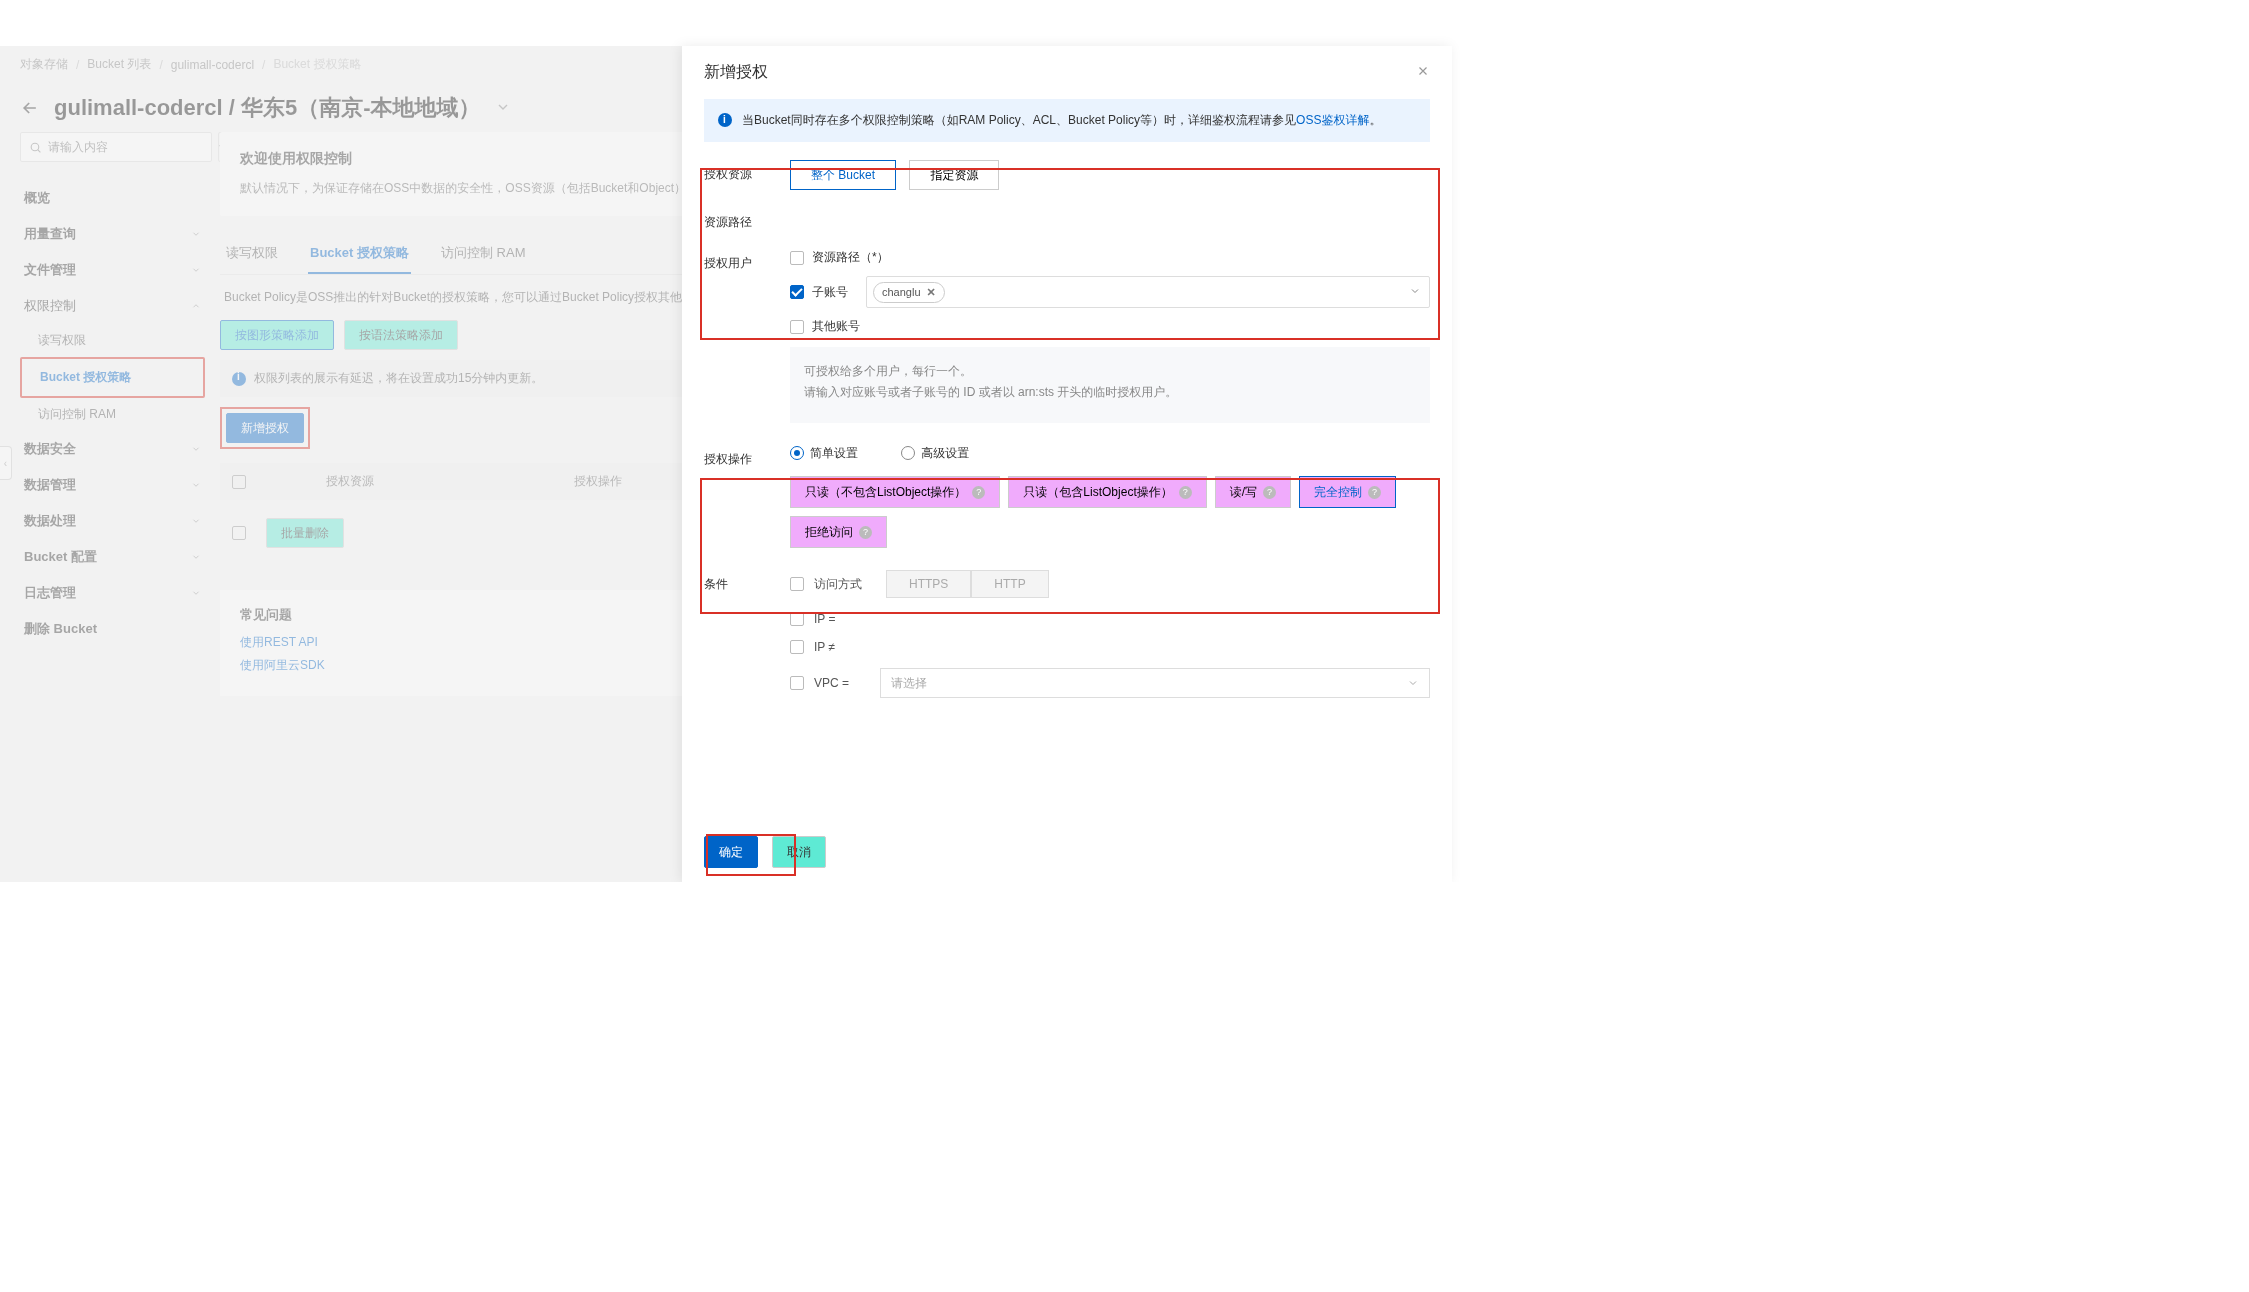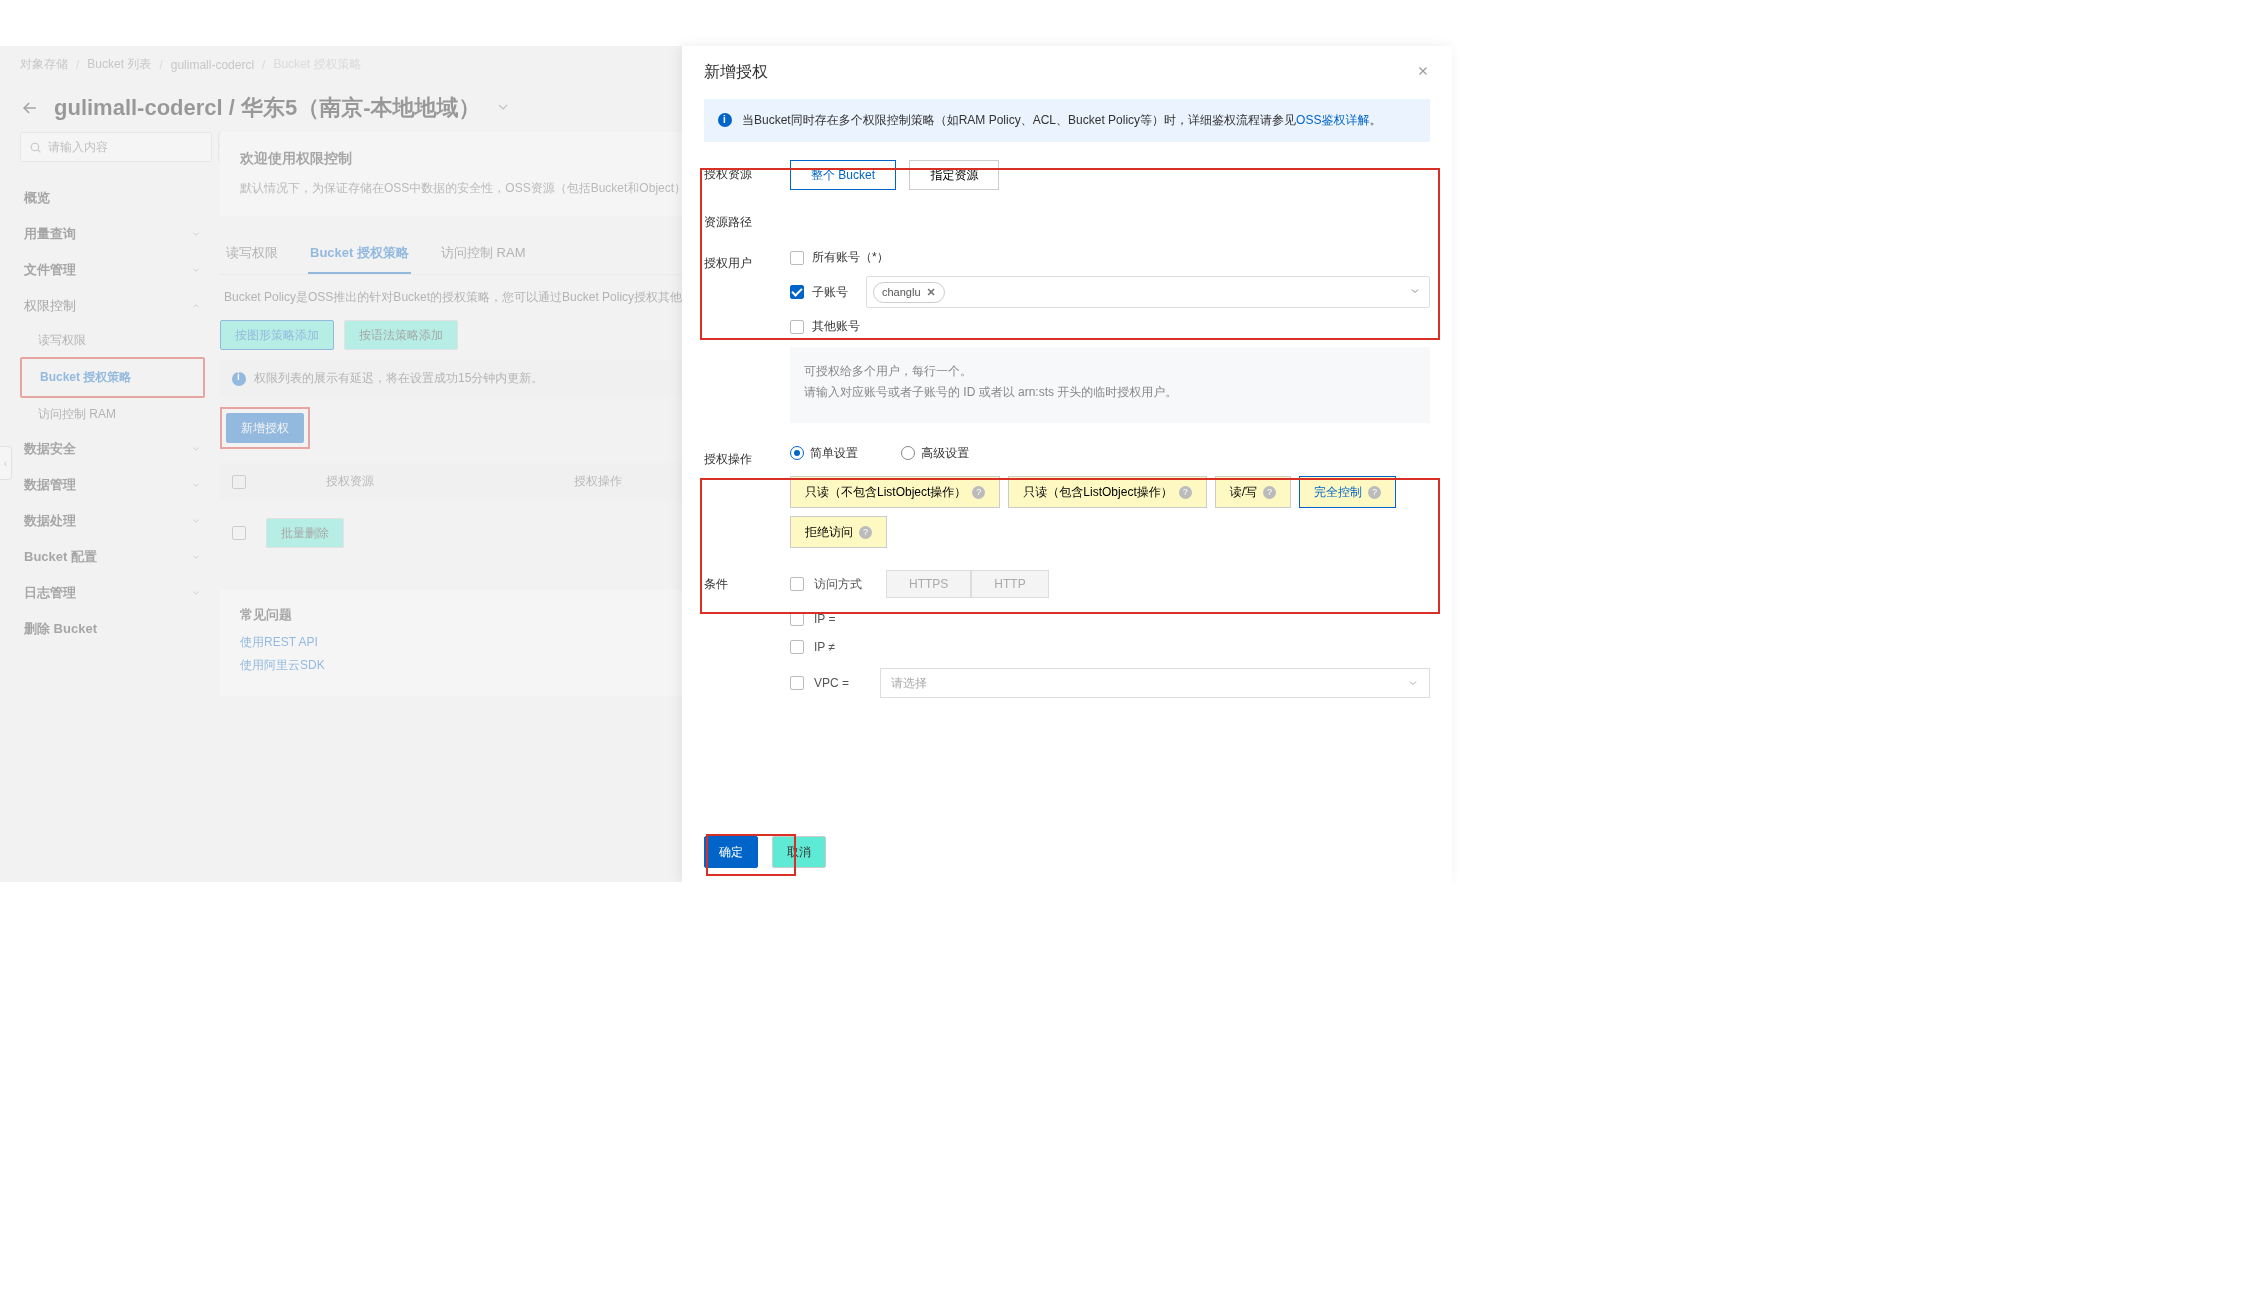--- a/index.html
+++ b/index.html
@@ -94,21 +94,21 @@
   .tag .tx{cursor:pointer;color:#777;font-weight:700;}
   .tag-select .dd{position:absolute; right:8px; color:#888;}
 
   .hint-box{background:#f7f8fa; color:#888; font-size:12px; padding:14px; line-height:1.7; margin-top:12px; min-height:76px;}
 
   .radio{width:14px;height:14px;border:1px solid #888;border-radius:50%;position:relative;margin-right:6px;display:inline-block;vertical-align:-3px;}
   .radio.sel{border-color:#0064c8;}
   .radio.sel::after{content:"";position:absolute;left:3px;top:3px;width:6px;height:6px;border-radius:50%;background:#0064c8;}
 
   .op-group{display:flex; flex-wrap:wrap; gap:8px;}
-  .op-btn{border:1px solid #ccc; background:#fef9c3; height:32px; padding:0 14px; font-size:12px; display:inline-flex; align-items:center; gap:6px; cursor:pointer;}
+  .op-btn{border:1px solid #ccc; background:#f0abfc; height:32px; padding:0 14px; font-size:12px; display:inline-flex; align-items:center; gap:6px; cursor:pointer;}
   .op-btn.sel{color:#0064c8; border-color:#0064c8;}
   .help{width:13px;height:13px;border-radius:50%;background:#bbb;color:#fff;font-size:9px;display:inline-flex;align-items:center;justify-content:center;}
 
   .cond .seg{display:inline-flex;margin-left:6px;}
   .cond .segb{border:1px solid #ddd;background:#f4f4f4;color:#aaa;height:28px;padding:0 22px;font-size:12px;display:inline-flex;align-items:center;}
   .cond-row{display:flex;align-items:center;gap:10px;margin-bottom:14px;}
   .cond-row .lbl{font-size:12px;color:#555;min-width:56px;}
   .sel-input{border:1px solid #ddd;height:30px;flex:1;display:flex;align-items:center;justify-content:space-between;padding:0 10px;color:#aaa;font-size:12px;}
 
   .red-outline{border:2px solid #d93026; position:absolute; pointer-events:none;}
@@ -312,21 +312,21 @@
 
       <div class="form-row">
         <div class="f-label">资源路径</div>
       </div>
 
       <div class="form-row">
         <div class="f-label">授权用户</div>
         <div class="f-val">
           <div class="ck-row">
             <span class="ck"></span>
-            <span>所有账号（*）</span>
+            <span>资源路径（*）</span>
           </div>
           <div class="ck-row" style="align-items:center;">
             <span class="ck checked"></span>
             <span style="margin-right:10px;">子账号</span>
             <div class="tag-select" style="flex:1;">
               <span class="tag">
                 <span>changlu</span>
                 <span class="tx">✕</span>
               </span>
               <span class="dd">

